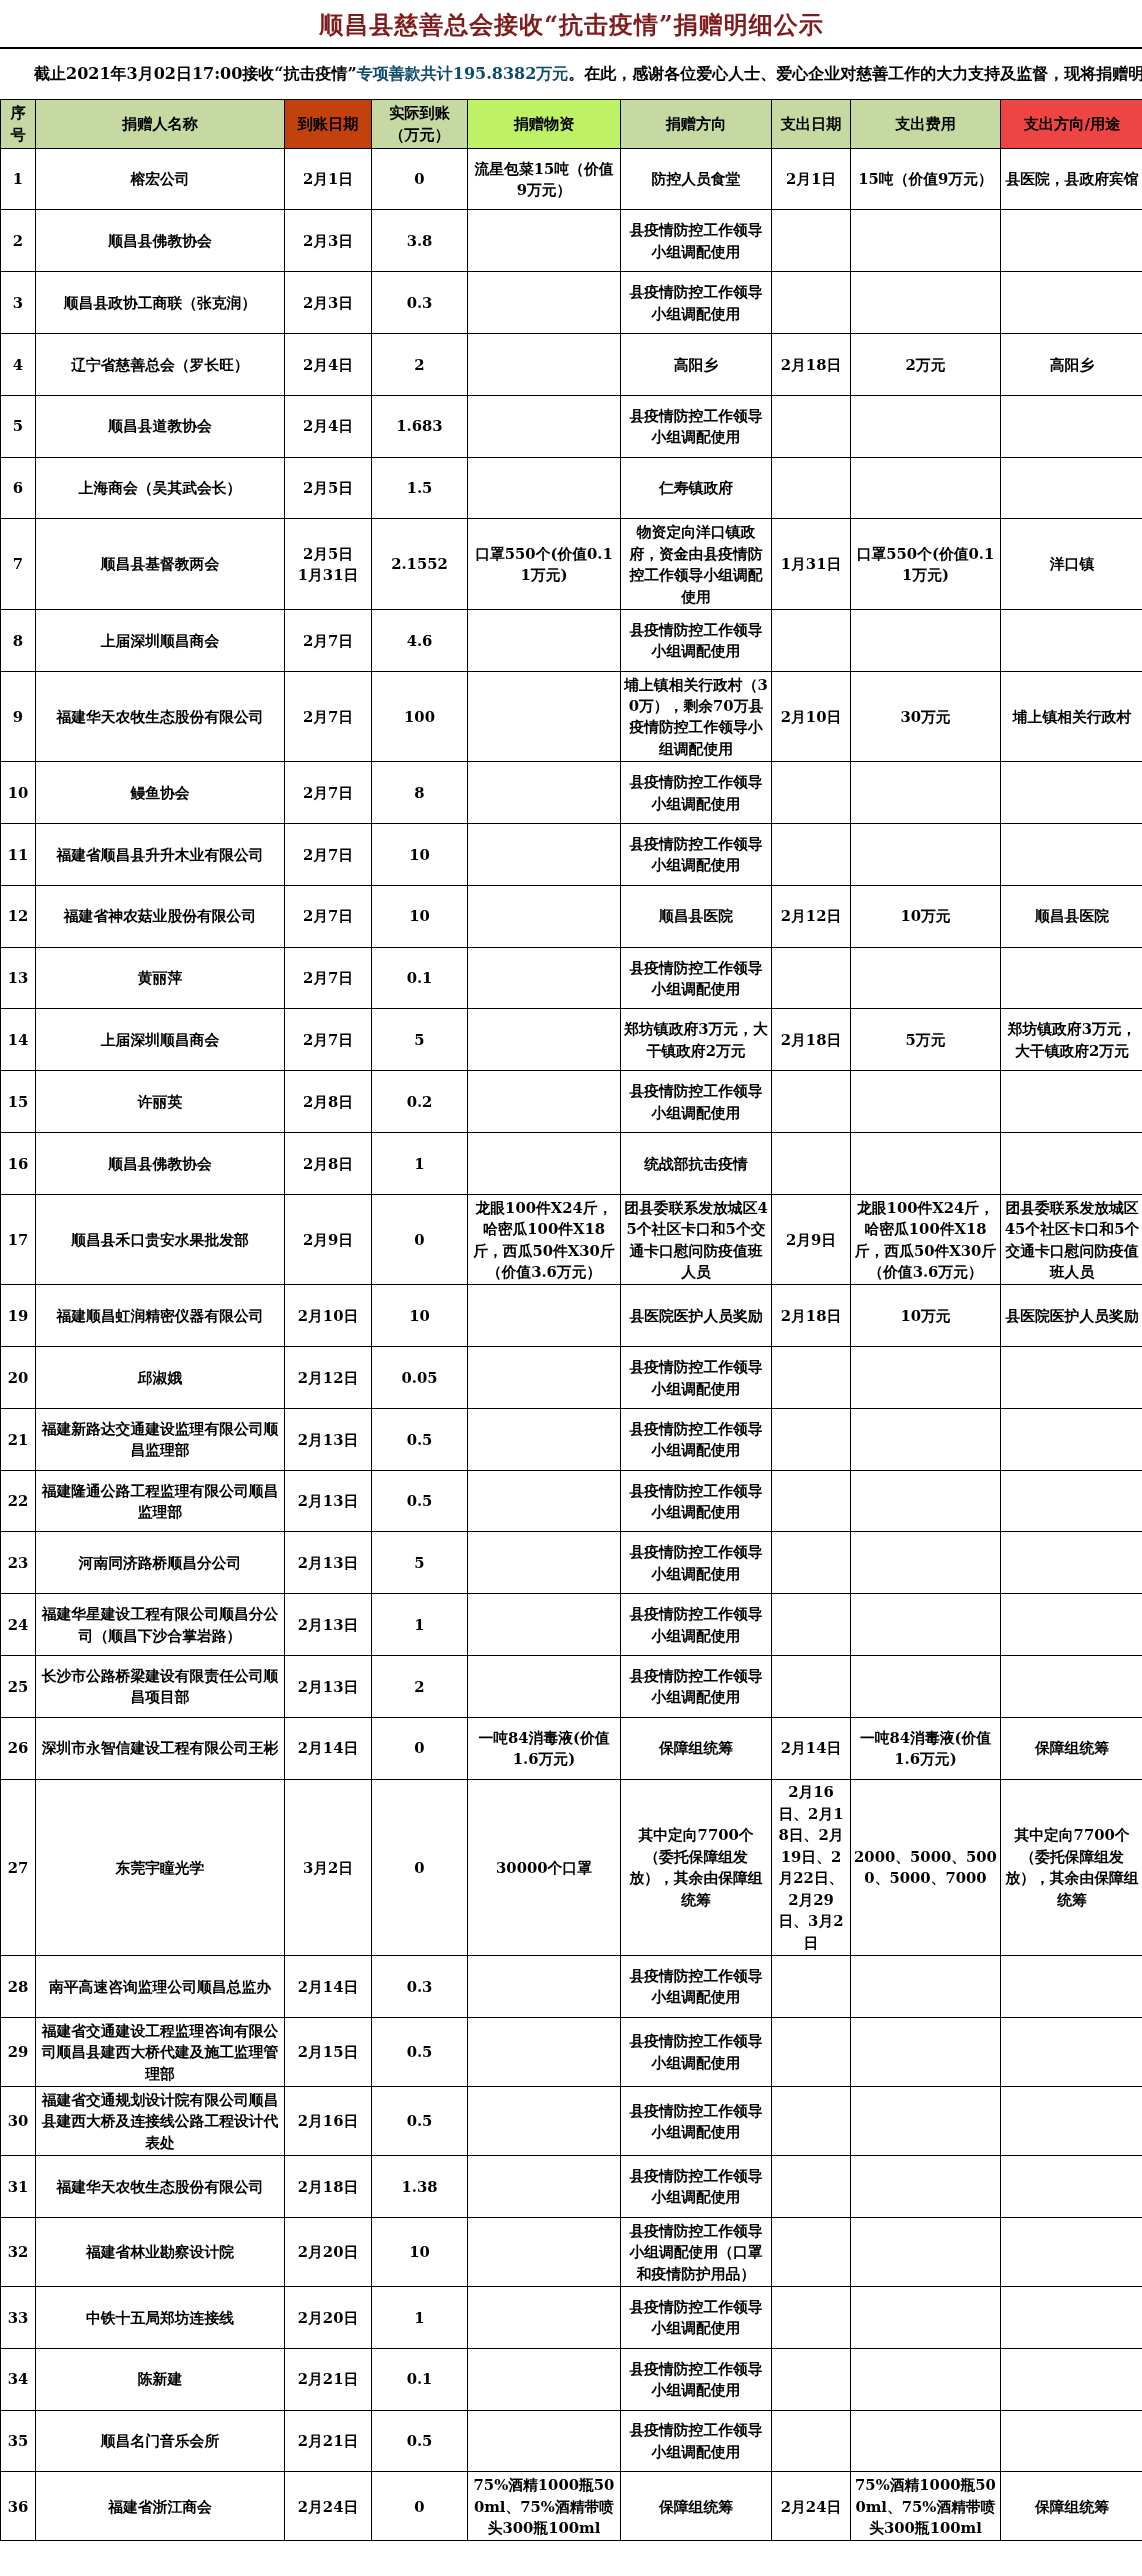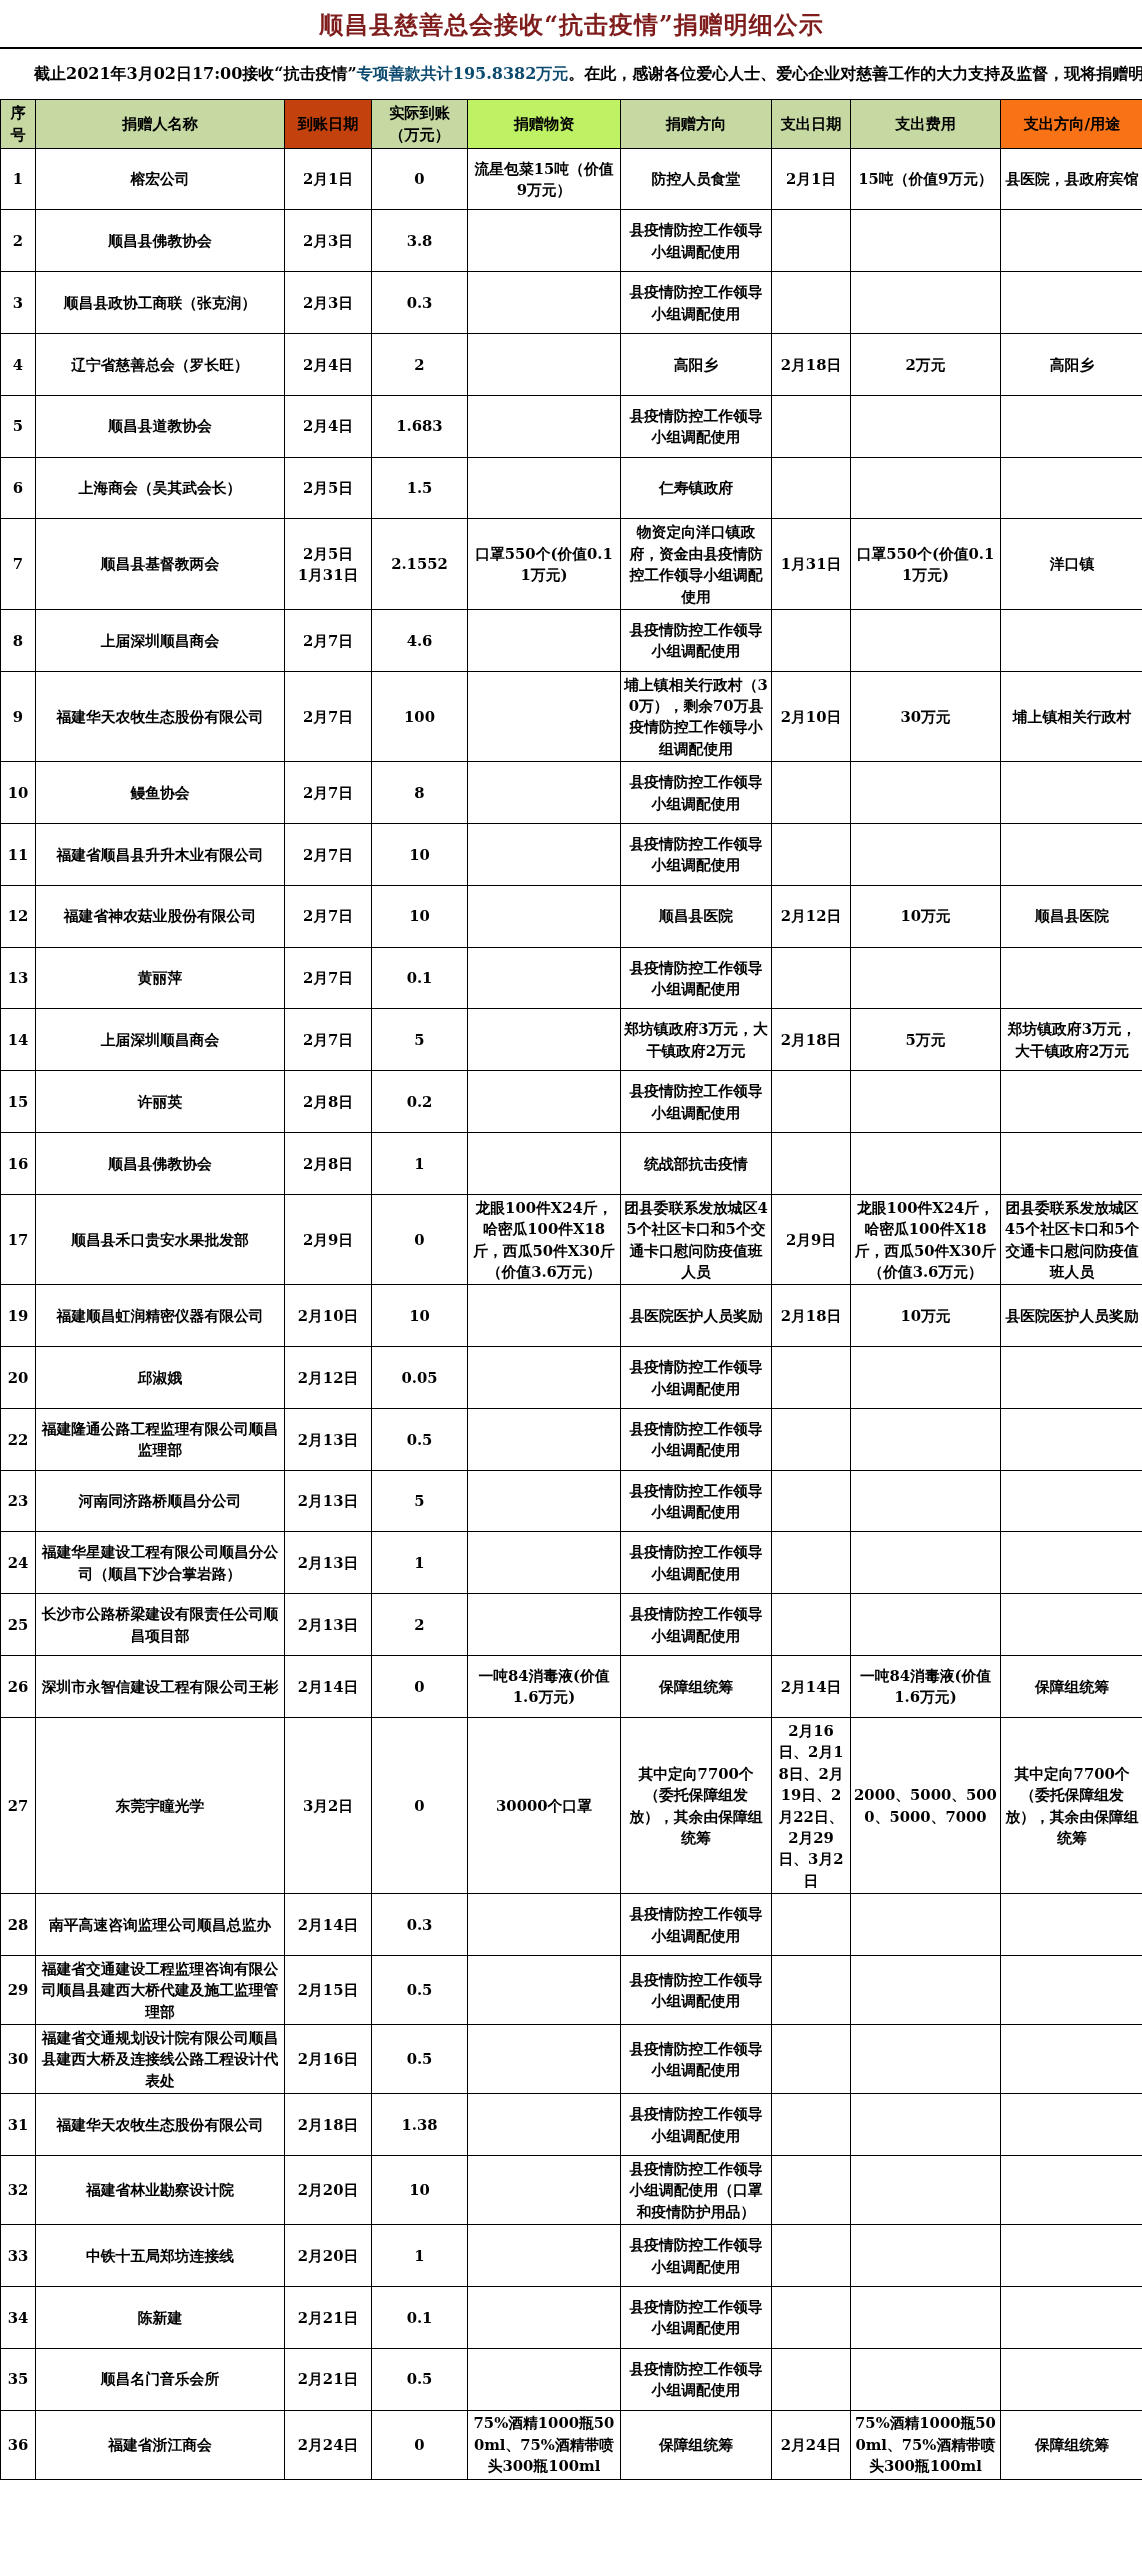--- a/index.html
+++ b/index.html
@@ -72,21 +72,21 @@
         <th style="background: rgb(198, 217, 162);">序
 号</th>
         <th style="background: rgb(198, 217, 162);">捐赠人名称</th>
         <th style="background: #c2410c;">到账日期</th>
         <th style="background: rgb(198, 217, 162);">实际到账
 （万元）</th>
         <th style="background: #bef264;">捐赠物资</th>
         <th style="background: rgb(198, 217, 162);">捐赠方向</th>
         <th style="background: rgb(198, 217, 162);">支出日期</th>
         <th style="background: rgb(198, 217, 162);">支出费用</th>
-        <th style="background: #f97316;">支出方向/用途</th>
+        <th style="background: #ef4444;">支出方向/用途</th>
       </tr>
   </thead>
   <tbody>
       <tr>
         <td>1</td>
         <td>榕宏公司</td>
         <td>2月1日</td>
         <td>0</td>
         <td>流星包菜15吨（价值9万元）</td>
         <td>防控人员食堂</td>
@@ -287,20 +287,31 @@
         <td>邱淑娥</td>
         <td>2月12日</td>
         <td>0.05</td>
         <td></td>
         <td>县疫情防控工作领导小组调配使用</td>
         <td></td>
         <td></td>
         <td></td>
       </tr>
       <tr>
+        <td>21</td>
+        <td>福建新路达交通建设监理有限公司顺昌监理部</td>
+        <td>2月13日</td>
+        <td>0.5</td>
+        <td></td>
+        <td>县疫情防控工作领导小组调配使用</td>
+        <td></td>
+        <td></td>
+        <td></td>
+      </tr>
+      <tr>
         <td>22</td>
         <td>福建隆通公路工程监理有限公司顺昌监理部</td>
         <td>2月13日</td>
         <td>0.5</td>
         <td></td>
         <td>县疫情防控工作领导小组调配使用</td>
         <td></td>
         <td></td>
         <td></td>
       </tr>

